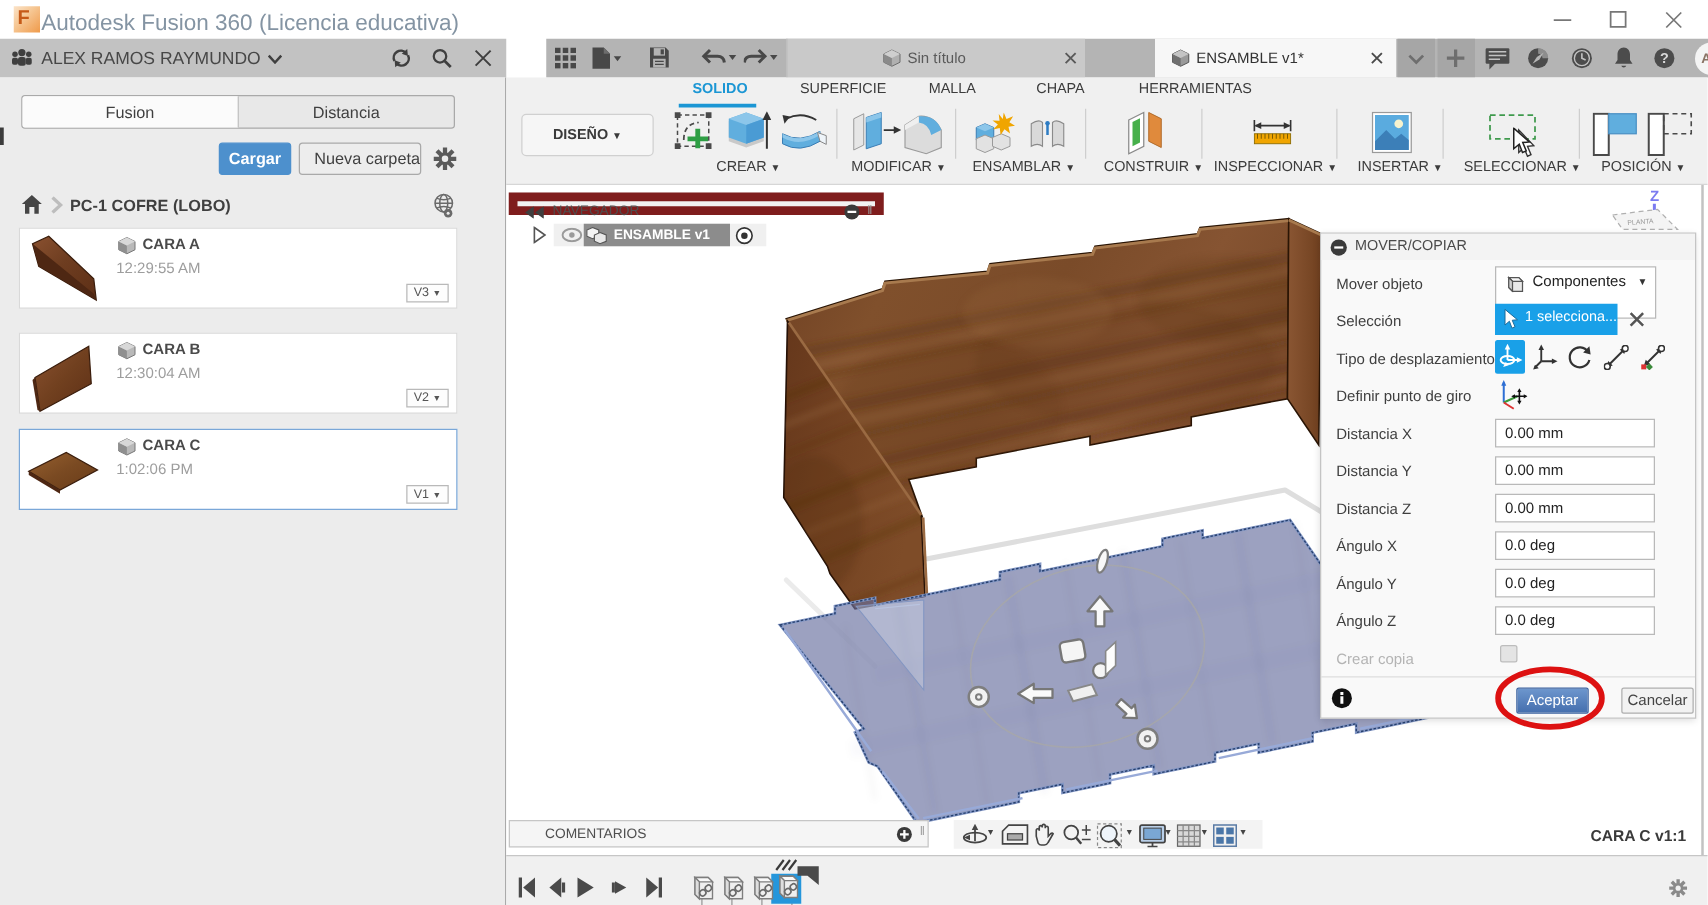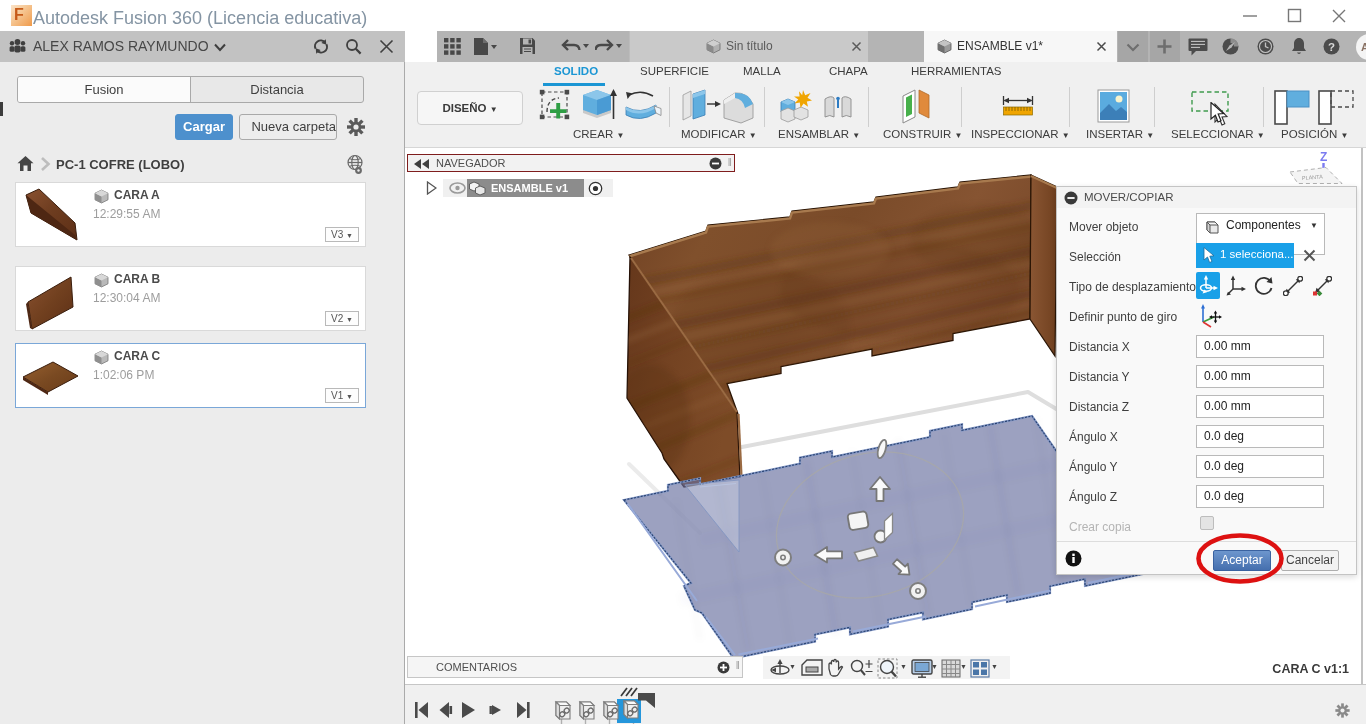--- a/index.html
+++ b/index.html
@@ -42,22 +42,22 @@
   border-bottom:1px solid #d6d6d6; }
 .ttab { position:absolute; top:3px; font-size:11.5px; color:#3c3c3c; }
 .glabel { position:absolute; top:66px; font-size:11.5px; color:#3c3c3c; white-space:nowrap; }
 .gsep { position:absolute; top:25px; height:40px; width:1px; background:#cecece; }
 #disbtn { position:absolute; left:12px; top:29px; width:106px; height:34px;
   background:#f6f6f6; border:1px solid #d0d0d0; border-radius:4px;
   font-size:11.5px; color:#3a3a3a; font-weight:bold; text-align:center; line-height:32px; }
 
 
 #canvas { left:405px; top:148px; width:961px; height:536px; background:#fff; }
-#navbar { position:absolute; left:2px; top:6px; width:328px; height:18px;
-  background:#f2f2f2; border:1px solid #7f1d1d; font-size:11px; color:#4f4f4f; }
+#navbar { position:absolute; left:2px; top:6px; width:300px; height:18px;
+  background:#f2f2f2; border:7px solid #7f1d1d; font-size:11px; color:#4f4f4f; }
 #combar { position:absolute; left:2px; top:508px; width:336px; height:22px;
   background:#f5f5f5; border:1px solid #c6c6c6; font-size:11px; color:#4f4f4f; }
 #viewtools { position:absolute; left:358px; top:508px; width:247px; height:23px; background:#f3f3f3; }
 #caracv { position:absolute; right:17px; top:514px; font-size:12.5px; font-weight:bold; color:#3a3a3a; }
 #redge { position:absolute; left:956px; top:0; width:2px; height:536px; background:#c2c2c2; }
 
 
 #dialog { left:1056px; top:186px; width:301px; height:389px; background:#f9f9f9;
   border:1px solid #c4c4c4; box-shadow:0 2px 6px rgba(0,0,0,0.15); }
 #dlghdr { position:absolute; left:0; top:0; width:100%; height:21px; background:#f3f3f3; }
@@ -66,21 +66,21 @@
 .dlabel { position:absolute; left:12px; top:8px; font-size:12px; color:#3f3f3f; }
 .dinput { position:absolute; left:139px; top:3px; width:128px; height:23px;
   background:#fff; border:1px solid #b9b9b9; font-size:12px; color:#222;
   line-height:21px; padding-left:7px; }
 #dlgfooter { position:absolute; left:0; top:354px; width:100%; height:35px;
   border-top:1px solid #ddd; }
 .dbtn { position:absolute; top:8px; height:21px; font-size:12px; text-align:center;
   line-height:19px; border-radius:2px; }
 #btnok { left:156px; width:58px; background:linear-gradient(#6d96cd,#456fae);
   border:1px solid #3a62a0; color:#fff; }
-#btncancel { left:224px; width:58px; background:#f2f2f2; border:1px solid #aeaeae; color:#444; }
+#btncancel { left:240px; width:58px; background:#f2f2f2; border:1px solid #aeaeae; color:#444; }
 
 
 #timeline { left:405px; top:684px; width:961px; height:40px; background:#f0f0f0; border-top:1px solid #c6c6c6; }
 </style>
 </head>
 <body>
 <div id="app">
 
 <div id="titlebar" class="abs"></div>
 <div id="logo" class="abs"></div>

